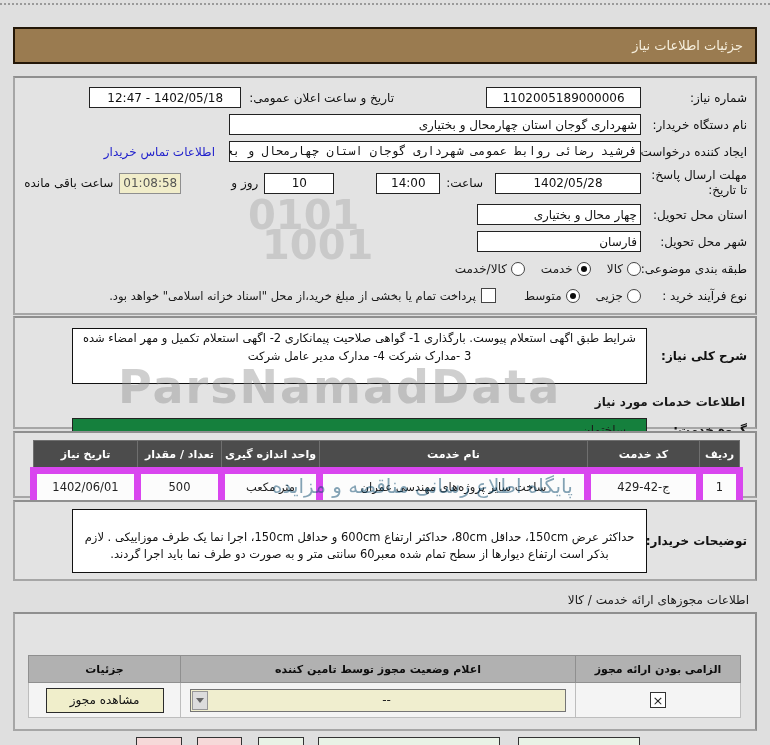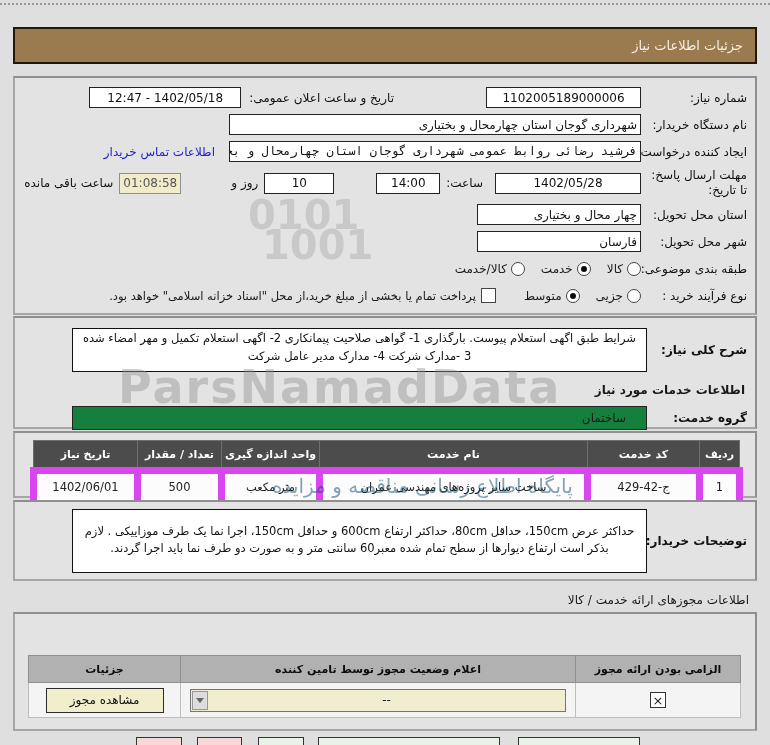--- a/index.html
+++ b/index.html
@@ -45,21 +45,21 @@
   .gap16{width:16px;flex:none;}  .gap12{width:12px;flex:none;}
 
   .p-desc{top:316px;height:113px;padding:6px 8px 0 8px;}
   .bold{font-weight:bold;}
   .descrow{display:flex;align-items:center;margin-top:4px;}
   .w100{width:100px;flex:none;}
   .bigbox{
     box-sizing:border-box;width:575px;background:#fff;border:1px solid #111;
     font-size:11.5px;line-height:1.55;text-align:center;color:#111;padding:1px 5px;
   }
-  .h44{height:44px;} .h64{height:64px;line-height:1.5;padding-top:13px;}
+  .h44{height:56px;} .h64{height:64px;line-height:1.5;padding-top:19px;}
   .sec-hd{margin:11px 2px 0 0;font-weight:bold;}
   .grouprow{display:flex;align-items:center;margin-top:9px;}
   .gbox{box-sizing:border-box;width:575px;height:24px;background:#15803d;border:1px solid #222;
     display:flex;align-items:center;padding-right:20px;}
 
   .p-tbl1{top:431px;height:67px;}
   table{border-collapse:collapse;table-layout:fixed;}
   .t1{margin:7px 12px 0 0;width:706px;border:1px solid #8b8b8b;}
   .t1 th{background:#4c4c4c;color:#fff;font-size:11px;font-weight:bold;height:26px;
     border:1px solid #6f6f6f;padding:0 2px;}

